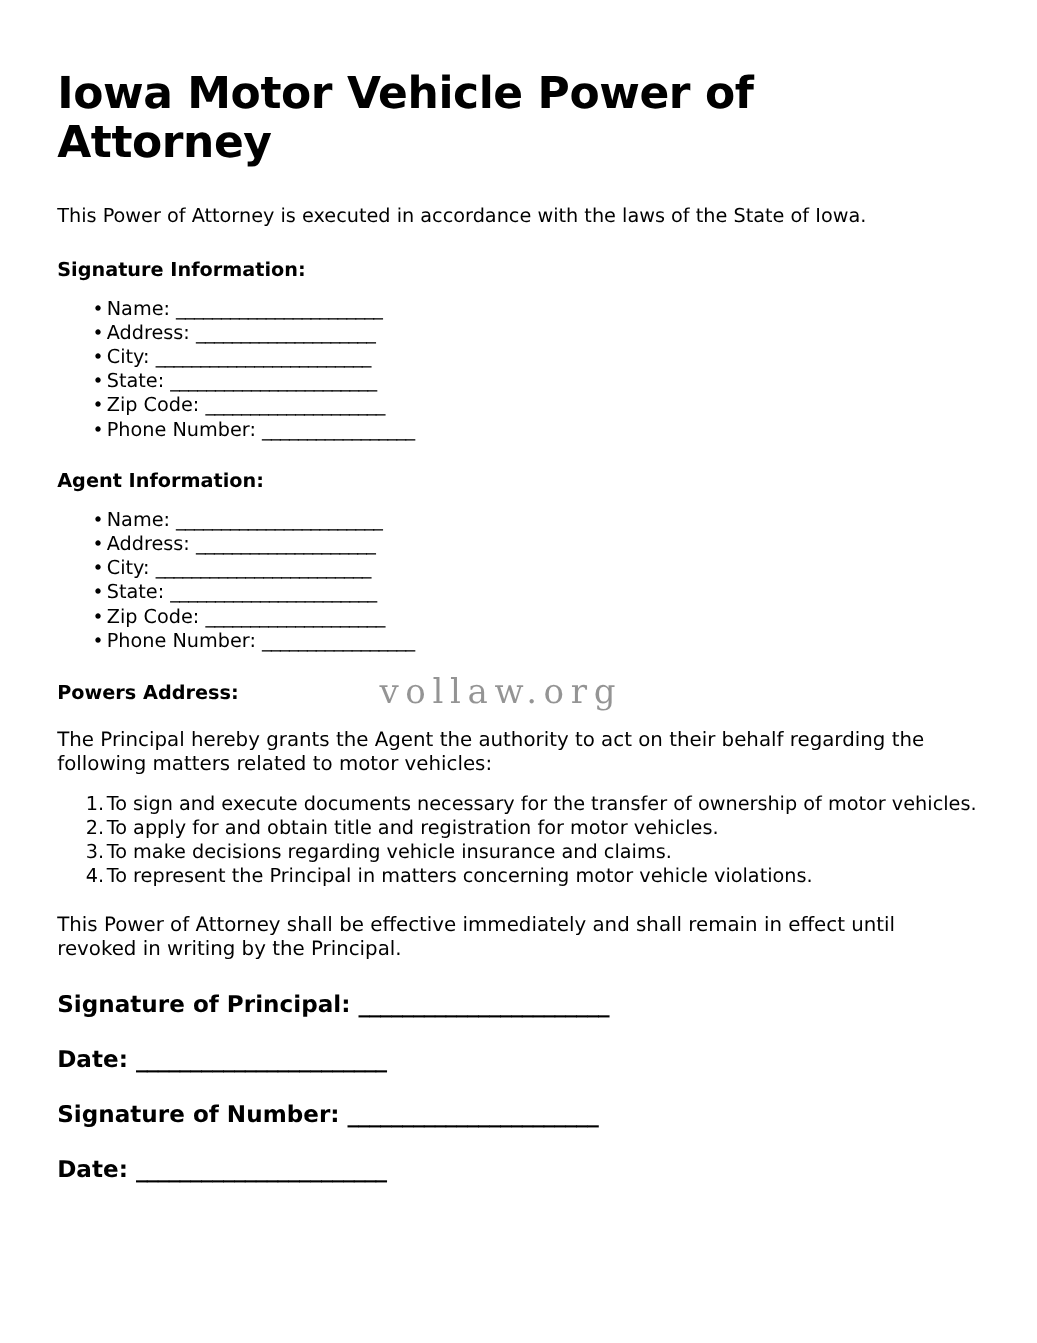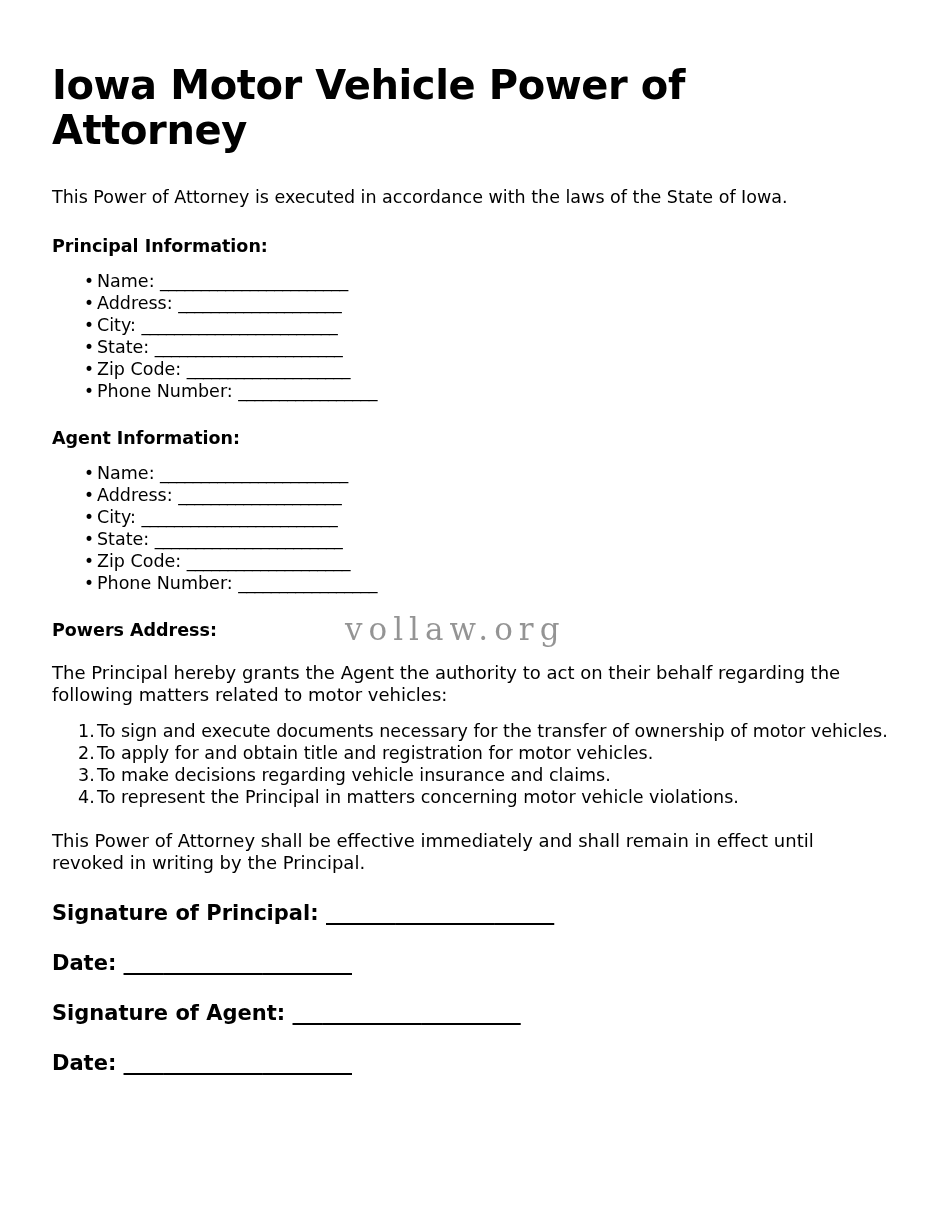--- a/index.html
+++ b/index.html
@@ -137,21 +137,21 @@
 </style>
 </head>
 <body>
 
 <div class="page">
 
   <h1 class="doc-title">Iowa Motor Vehicle Power of Attorney</h1>
 
   <p class="intro-para">This Power of Attorney is executed in accordance with the laws of the State of Iowa.</p>
 
-  <h2 class="section-heading">Principal Information:</h2>
+  <h2 class="section-heading">Signature Information:</h2>
 
   <ul class="field-list">
     <li><span>Name:</span> <span class="fill-line">_______________________</span></li>
     <li><span>Address:</span> <span class="fill-line">____________________</span></li>
     <li><span>City:</span> <span class="fill-line">________________________</span></li>
     <li><span>State:</span> <span class="fill-line">_______________________</span></li>
     <li><span>Zip Code:</span> <span class="fill-line">____________________</span></li>
     <li><span>Phone Number:</span> <span class="fill-line">_________________</span></li>
   </ul>
 
@@ -176,19 +176,19 @@
     <li>To make decisions regarding vehicle insurance and claims.</li>
     <li>To represent the Principal in matters concerning motor vehicle violations.</li>
   </ol>
 
   <p class="body-para">This Power of Attorney shall be effective immediately and shall remain in effect until revoked in writing by the Principal.</p>
 
   <p class="sig-line"><span>Signature of Principal:</span> <span class="fill-line">_______________________</span></p>
 
   <p class="sig-line"><span>Date:</span> <span class="fill-line">_______________________</span></p>
 
-  <p class="sig-line"><span>Signature of Agent:</span> <span class="fill-line">_______________________</span></p>
+  <p class="sig-line"><span>Signature of Number:</span> <span class="fill-line">_______________________</span></p>
 
   <p class="sig-line"><span>Date:</span> <span class="fill-line">_______________________</span></p>
 
   <div class="watermark">vollaw.org</div>
 
 </div>
 
 </body></html>

